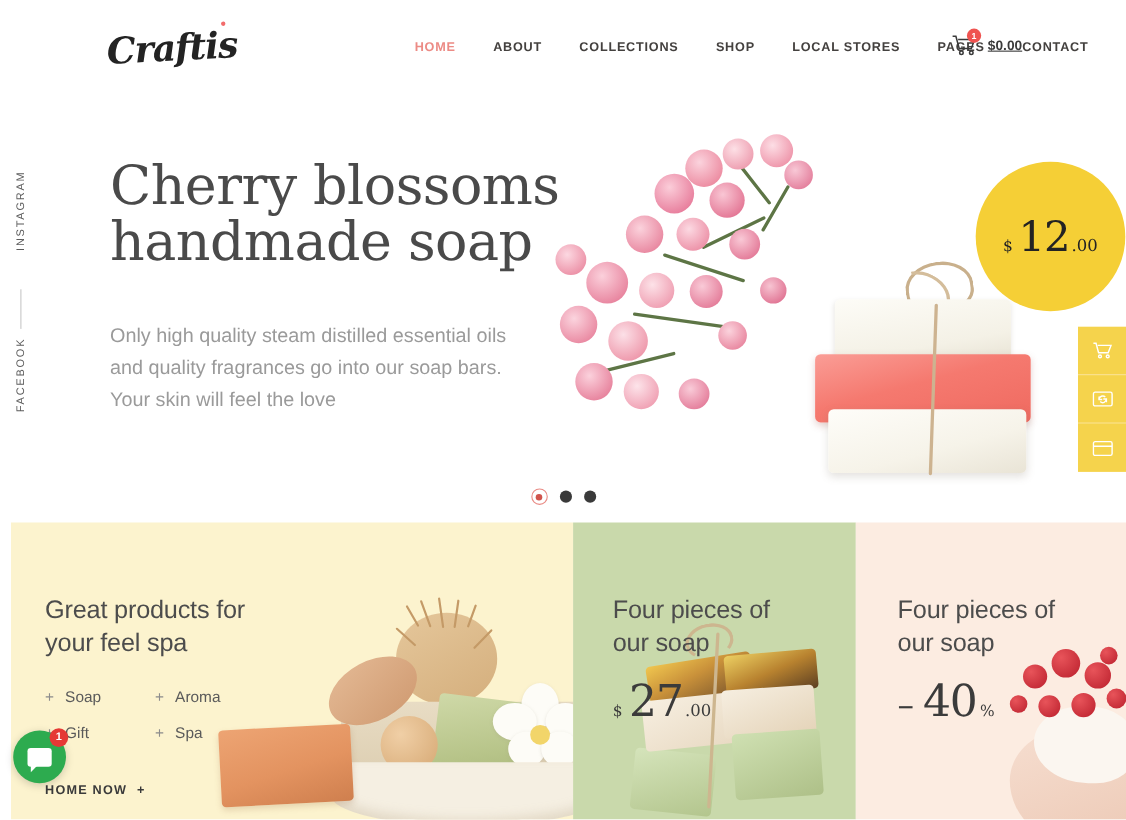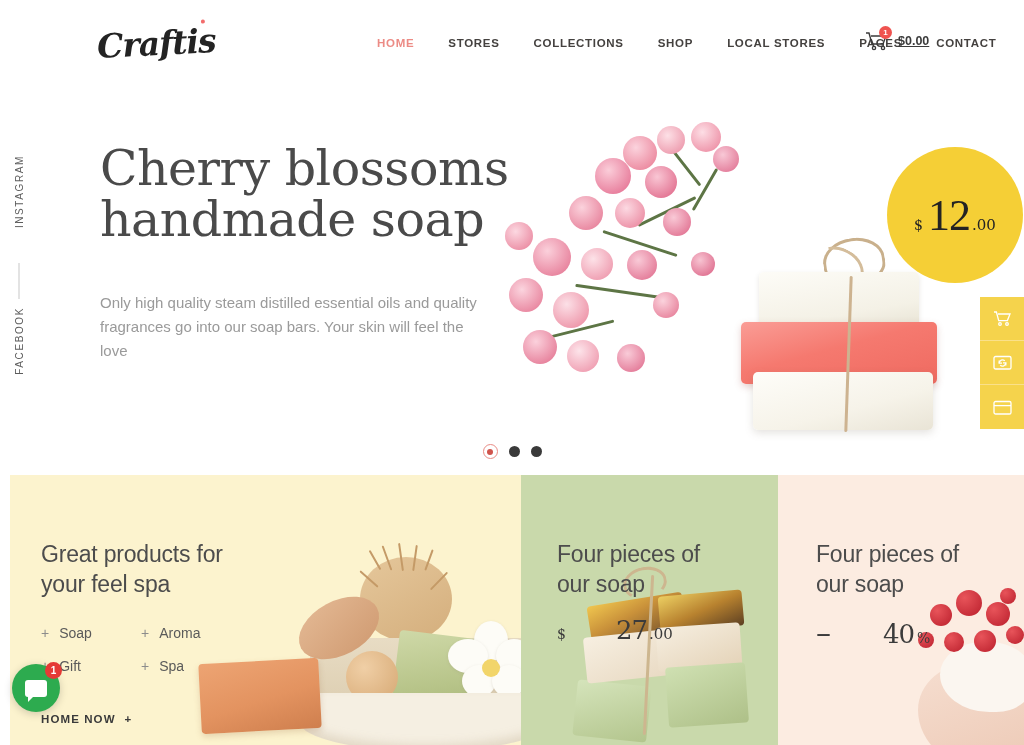--- a/index.html
+++ b/index.html
@@ -78,21 +78,21 @@
     background:#fff; overflow:hidden;
   }
   .hero-title {
     position:absolute; left:100px; top:52px;
     font-family:"DejaVu Serif", serif;
     font-size:49px; line-height:1.04; color:#4a4a4a;
     letter-spacing:-0.5px; font-weight:400;
   }
   .hero-sub {
     position:absolute; left:100px; top:199px; width:385px;
-    font-size:15px; line-height:1.6; color:#9a9a9a;
+    font-size:18px; line-height:1.6; color:#9a9a9a;
   }
 
   
   .hero-photo { position:absolute; left:505px; top:0px; width:520px; height:382px; }
 
   .soap-stack { position:absolute; left:232px; top:180px; width:220px; height:150px; }
   .soap-bar { position:absolute; border-radius:5px; }
   .soap-top {
     left:22px; top:0; width:160px; height:60px;
     background:linear-gradient(170deg,#fdfcf7 0%,#f4f1e6 65%,#e6e1d2 100%);
@@ -140,21 +140,21 @@
     position:absolute; left:382px; top:55px;
     width:136px; height:136px; border-radius:50%;
     background:#f5cf36;
     display:flex; align-items:center; justify-content:center;
   }
   .price-badge .pb-inner {
     font-family:"DejaVu Serif", serif; color:#232323;
     display:flex; align-items:baseline;
   }
   .price-badge .cur { font-size:14px; margin-right:5px; }
-  .price-badge .amt { font-size:44px; letter-spacing:-1px;font-family:Liberation Serif, serif; }
+  .price-badge .amt { font-size:38px; letter-spacing:-1px; }
   .price-badge .cents { font-size:15px; margin-left:2px; }
 
   
   .side-actions {
     position:absolute; right:0; top:297px; width:44px; z-index:35;
   }
   .side-btn {
     width:44px; height:44px; background:#f5d34c;
     display:flex; align-items:center; justify-content:center;
     border-bottom:1px solid #fae08a; cursor:pointer;
@@ -198,21 +198,21 @@
   .panel-b .p-title { left:36px; top:64px; }
   .panel-c .p-title { left:38px; top:64px; }
 
   .p-price {
     position:absolute; font-family:"DejaVu Serif", serif; color:#3b3b3b;
     display:flex; align-items:baseline; z-index:5;
   }
   .panel-b .p-price { left:36px; top:140px; }
   .panel-c .p-price { left:38px; top:140px; }
   .p-price .cur { font-size:14px; margin-right:6px; }
-  .p-price .amt { font-size:26px; letter-spacing:-1px;margin-left:44px; }
+  .p-price .amt { font-size:40px; letter-spacing:-1px; }
   .p-price .cents { font-size:15px; margin-left:2px; }
   .p-price .minus { font-size:30px; margin-right:8px; }
   .p-price .pct { font-size:14px; margin-left:3px; }
 
   .feat-list {
     position:absolute; left:31px; top:150px; z-index:5;
     display:grid; grid-template-columns:100px 100px; row-gap:17px;
   }
   .feat-item {
     display:flex; align-items:center; gap:10px;
@@ -372,21 +372,21 @@
 
 <div class="header">
 
   <div class="logo">
     <span>Craftis</span>
     <span class="dot"></span>
   </div>
 
   <nav class="nav">
     <a href="#" class="active">HOME</a>
-    <a href="#">STORES</a>
+    <a href="#">ABOUT</a>
     <a href="#">COLLECTIONS</a>
     <a href="#">SHOP</a>
     <a href="#">LOCAL STORES</a>
     <a href="#">PAGES</a>
     <a href="#">CONTACT</a>
   </nav>
 
   <div class="cart-wrap">
     <div class="cart-ico">
       <svg width="24" height="20" viewBox="0 0 24 20" fill="none" stroke="#3b3b3b" stroke-width="1.4">

